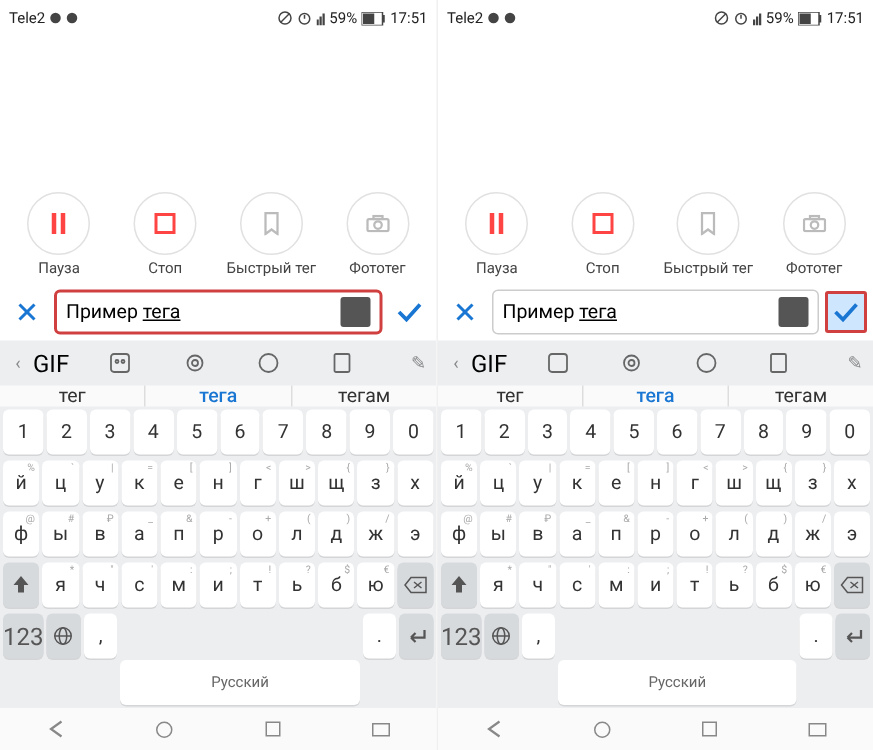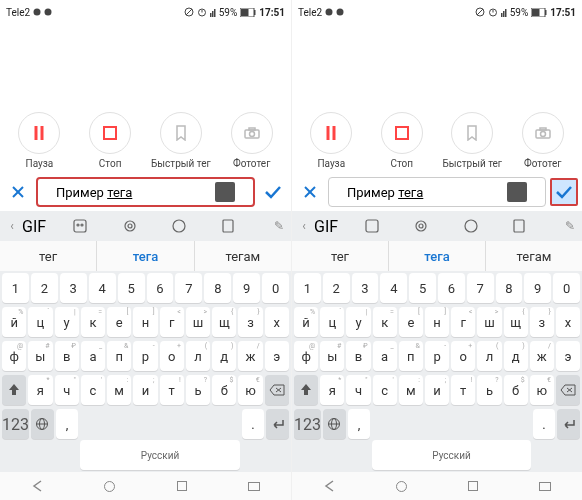--- a/index.html
+++ b/index.html
@@ -4,53 +4,53 @@
 <style>
   * { box-sizing: border-box; margin: 0; padding: 0; font-family: -apple-system, Roboto, Arial, sans-serif; }
   body { background: #fff; width: 582px; height: 500px; display: flex; }
   .phone { width: 291px; height: 500px; position: relative; display: flex; flex-direction: column; background: #fff; }
   .phone + .phone { border-left: 1px solid #f0f0f0; }
 
   
   .status { height: 20px; display: flex; align-items: center; justify-content: space-between; padding: 12px 6px; font-size: 10px; color: #222; }
   .status .left, .status .right { display: flex; align-items: center; gap: 3px; }
   .status svg { display: block; }
-  .status .time { font-weight: 700; }
+  .status .time { font-weight: 400; }
 
   
   .main { flex: 1; background: #fff; display: flex; flex-direction: column; justify-content: flex-end; }
 
   .action-row { display: flex; justify-content: space-around; padding: 6px 4px 4px; }
   .action { display: flex; flex-direction: column; align-items: center; gap: 4px; width: 62px; }
   .action .circ { width: 42px; height: 42px; border-radius: 50%; border: 1px solid #e1e1e1; display: flex; align-items: center; justify-content: center; background: #fff; }
   .action .lbl { font-size: 10px; color: #444; text-align: center; }
   .pause svg line { stroke: #f44; stroke-width: 3; }
   .stopSq { width: 14px; height: 14px; border: 2px solid #f44; }
   .bookmark svg, .camera svg { stroke: #bbb; fill: none; stroke-width: 1.5; }
 
   
   .tag-row { display: flex; align-items: center; padding: 4px 4px; gap: 4px; }
   .x-btn, .chk-btn { width: 28px; height: 28px; display: flex; align-items: center; justify-content: center; border-radius: 4px; }
   .x-btn svg { stroke: #1976d2; stroke-width: 2; }
   .chk-btn svg { stroke: #1976d2; stroke-width: 2.5; fill: none; }
   .chk-btn.hl { background: #cfe6ff; border: 2px solid #d04040; border-radius: 2px; }
-  .tag-input { flex: 1; height: 30px; border: 1px solid #ccc; border-radius: 4px; display: flex; align-items: center; padding: 0 18px; font-size: 13px; background: #fff; position: relative; }
+  .tag-input { flex: 1; height: 30px; border: 1px solid #ccc; border-radius: 4px; display: flex; align-items: center; padding: 0 6px; font-size: 13px; background: #fff; position: relative; }
   .tag-input.hl { border: 2px solid #d04040; }
   .tag-input .txt { flex: 1; }
   .tag-input .txt .ul { text-decoration: underline; }
   .tag-input .thumb { width: 20px; height: 20px; background: #555; border-radius: 2px; }
 
   
   .kbd { background: #eceef0; display: flex; flex-direction: column; }
   .kbd-toolbar { display: flex; align-items: center; height: 30px; padding: 0 4px; gap: 2px; }
   .kbd-toolbar .tb { flex: 1; height: 24px; display: flex; align-items: center; justify-content: flex-start; border-radius: 4px; }
   .kbd-toolbar .tb svg { stroke: #666; fill: none; stroke-width: 1.2; }
   .tb-chevron { width: 16px; color: #888; font-size: 12px; display:flex; align-items:center; justify-content:center;}
 
-  .suggest { display: flex; height: 30px; background: #fafafa; }
+  .suggest { display: flex; height: 14px; background: #fafafa; }
   .suggest div { flex: 1; display: flex; align-items: center; justify-content: center; font-size: 13px; color: #333; }
   .suggest .mid { color: #1976d2; font-weight: 500; border-left: 1px solid #ddd; border-right: 1px solid #ddd; }
 
   .krow { display: flex; padding: 2px 2px; gap: 2px; }
   .key { flex: 1; height: 30px; background: #fff; border-radius: 4px; display: flex; align-items: center; justify-content: center; font-size: 13px; color: #333; box-shadow: 0 1px 0 rgba(0,0,0,.1); position: relative; }
   .key.num .sub { position: absolute; top: 1px; right: 3px; font-size: 7px; color: #aaa; }
   .key.fn { background: #d7dadd; }
   .key.space { flex: 7; font-size: 10px; color: #666; margin-top: 31px; }
   .key.k123 { font-size: 16px; color: #555; }
 

